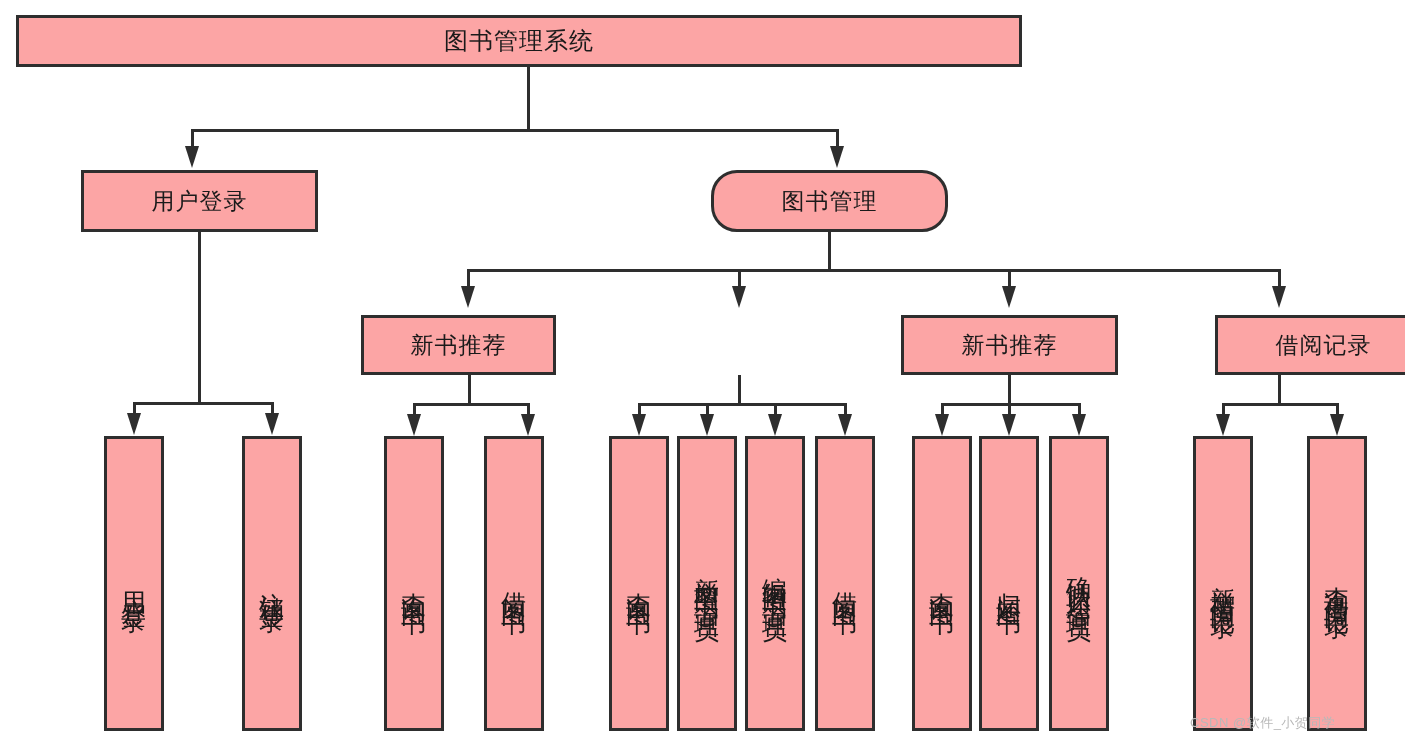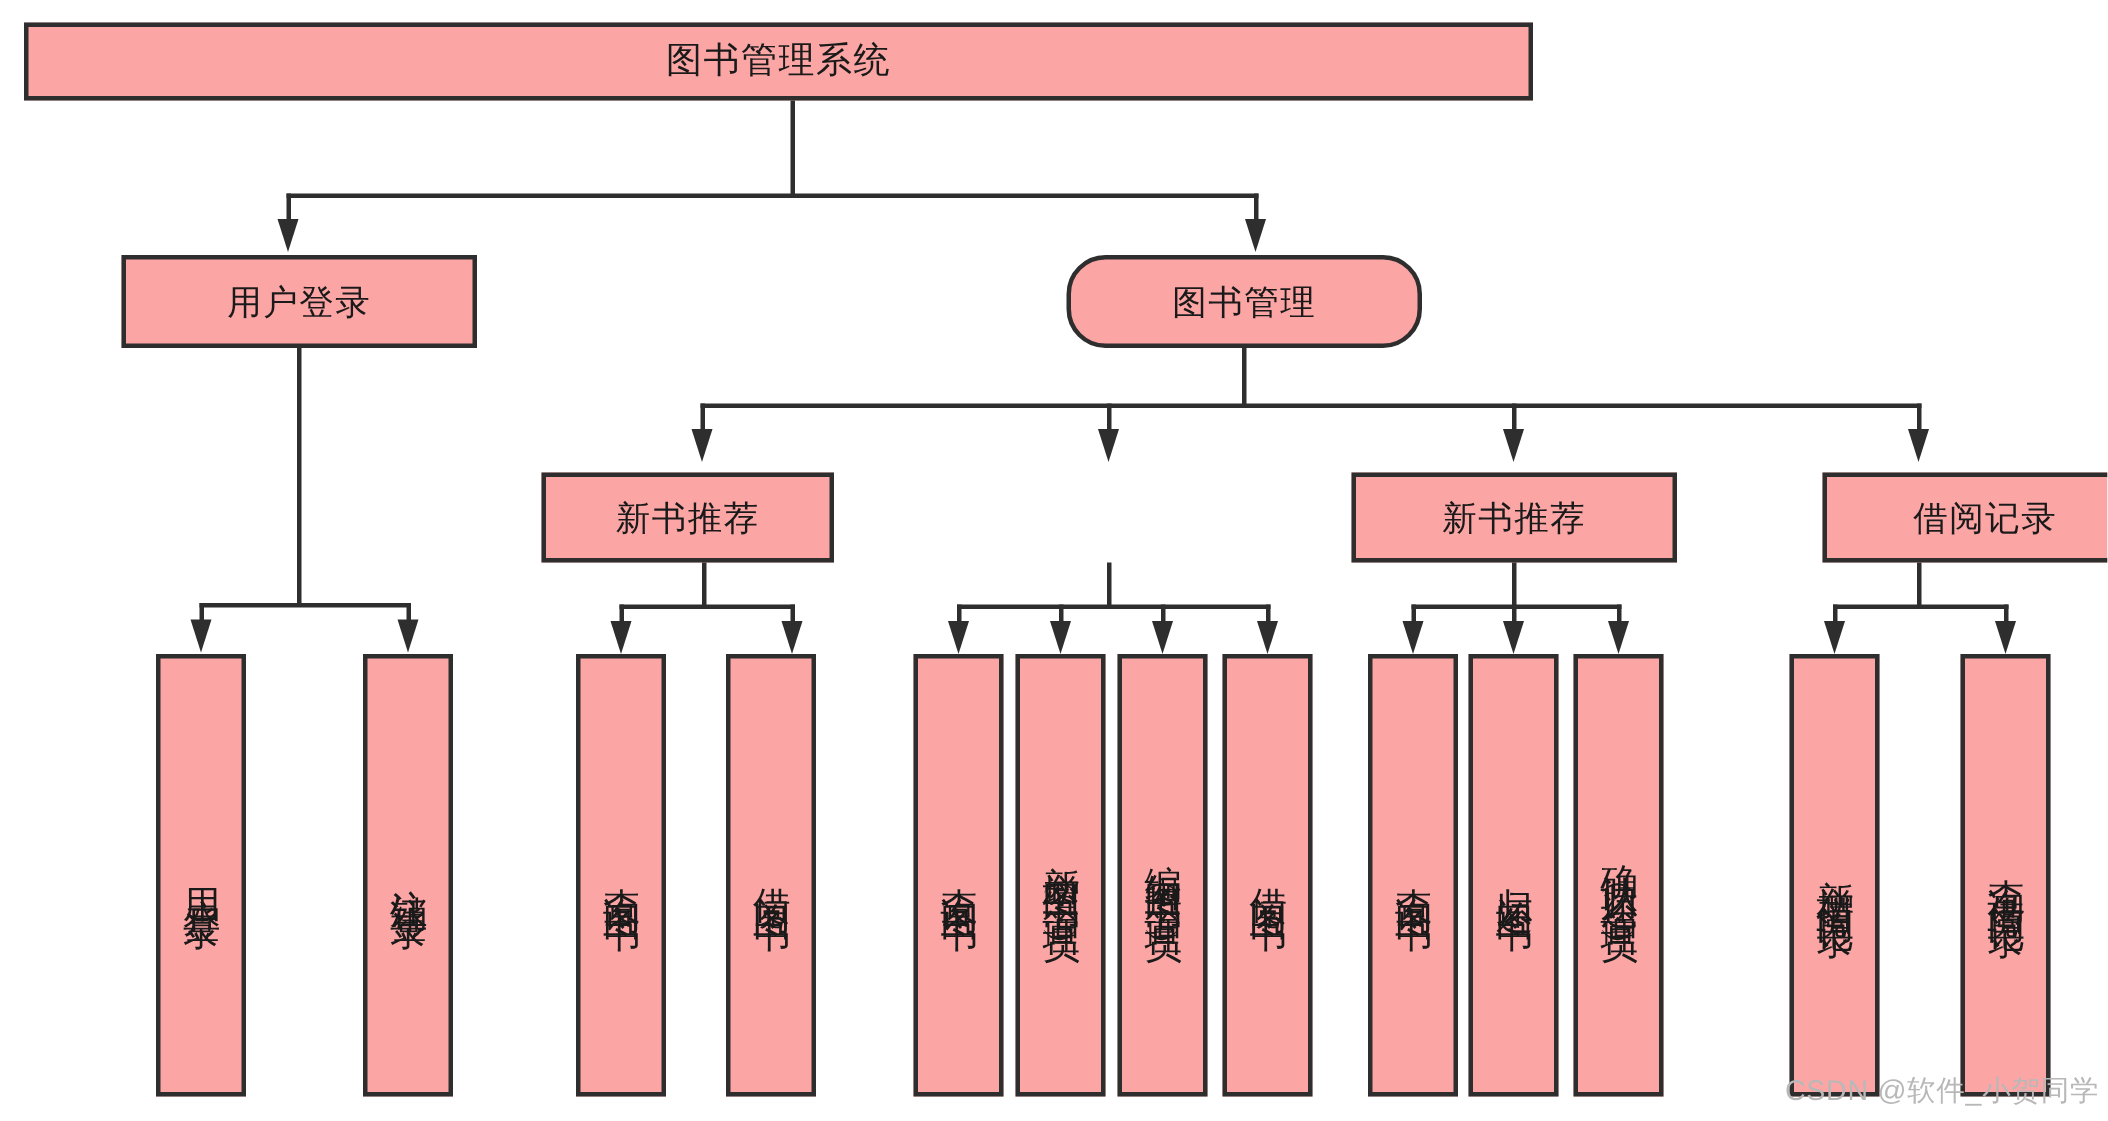--- a/index.html
+++ b/index.html
@@ -59,21 +59,21 @@
   .arrow{
     position:absolute;
     width:0;height:0;
     border-left:7px solid transparent;
     border-right:7px solid transparent;
     border-top:22px solid #2e2e2e;
   }
   
   #watermark{
     position:absolute;
-    font-size:19px;
+    font-size:13px;
     color:#b8b8b8;
     white-space:nowrap;
     letter-spacing:0.5px;
     user-select:none;
   }
 </style>
 </head>
 <body>
 
 <div id="canvas">

